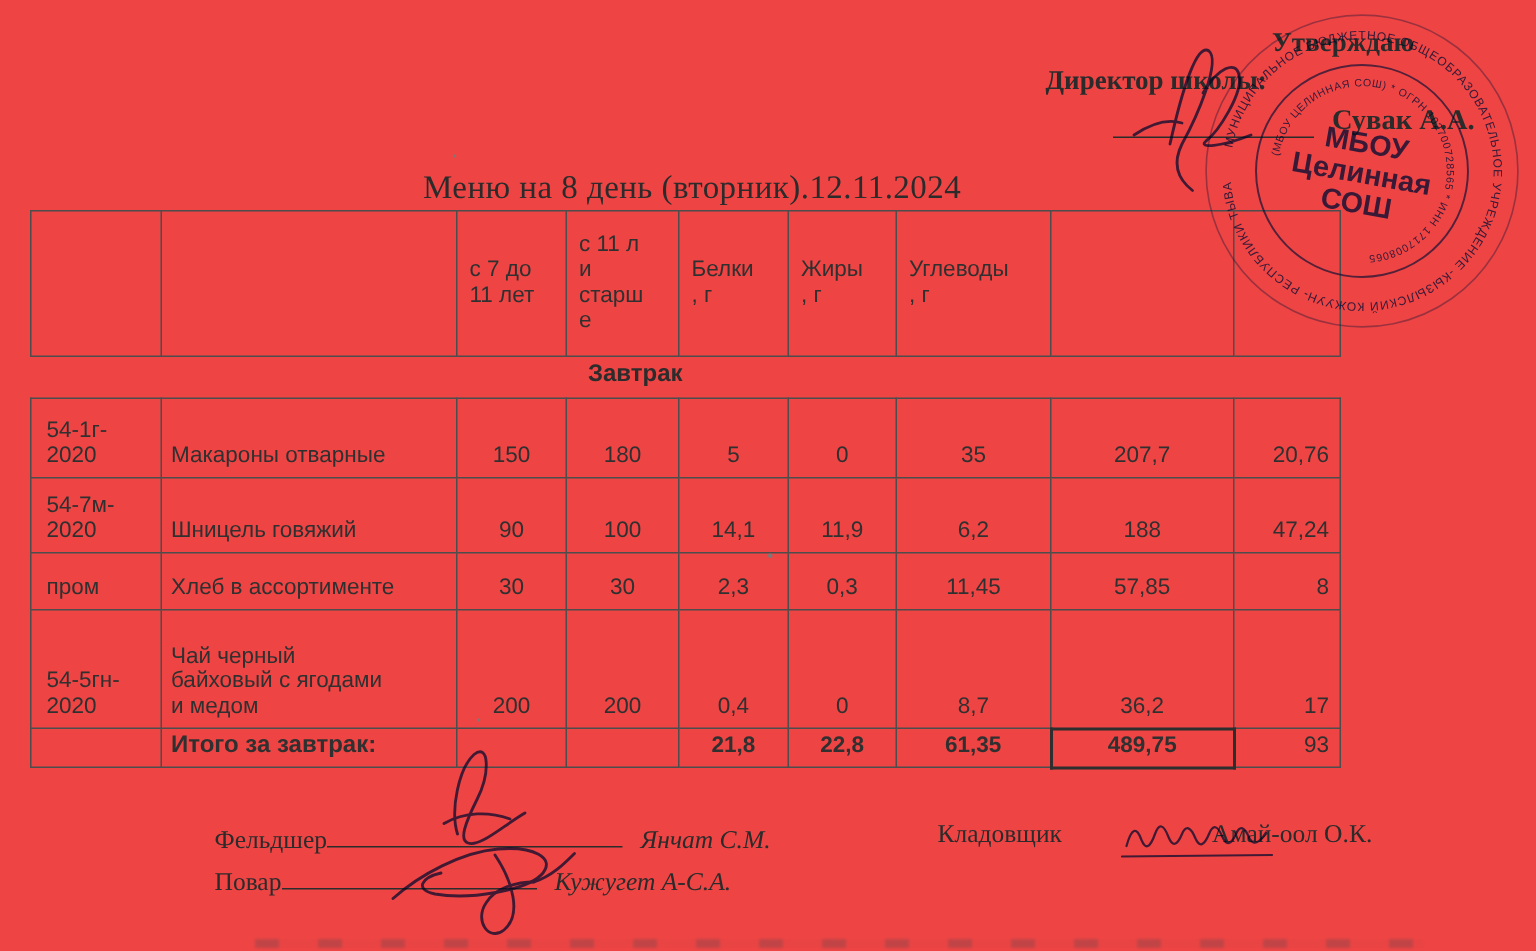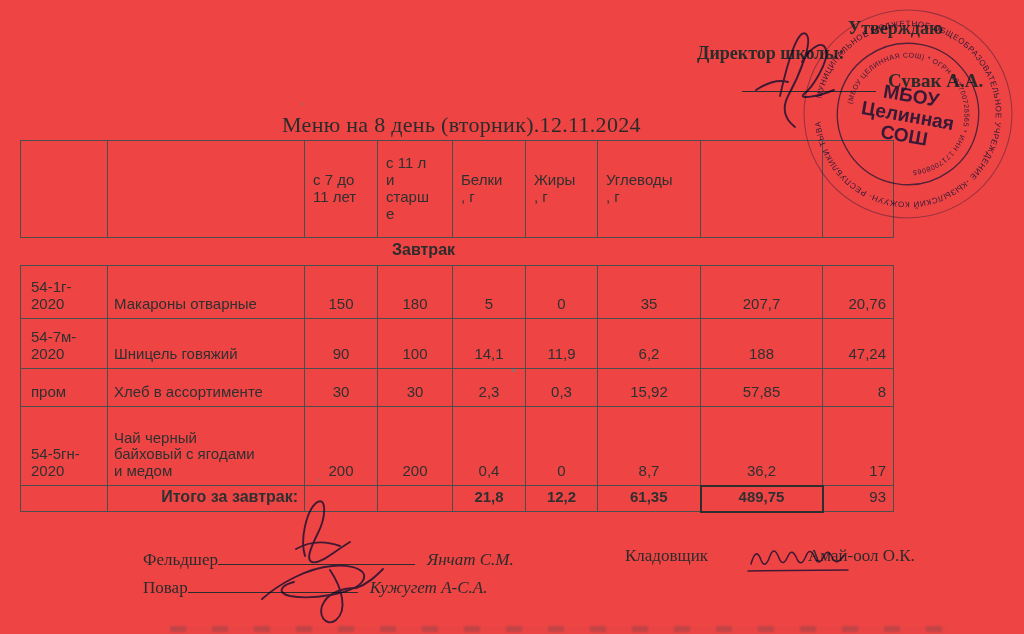--- a/index.html
+++ b/index.html
@@ -18,21 +18,21 @@
      padding:1px 6px 5px 6px;white-space:pre-line;vertical-align:bottom;overflow:hidden;}
   .hdr-table{position:absolute;left:20px;top:140px;width:873px;height:97px;}
   .hdr-table td{vertical-align:middle;text-align:left;padding:2px 4px 2px 8px;margin-top:28px;}
   .body-table{position:absolute;left:20px;top:265px;width:873px;}
   .section-title{position:absolute;left:20px;top:241px;width:873px;text-align:center;
      font-family:"Liberation Sans",sans-serif;font-weight:bold;font-size:16px;color:#2c2c2c;}
   .section-title span{position:relative;left:-33px;}
   td.code{padding-left:10px;}
   td.num{text-align:center;}
   td.rnum{text-align:right;padding-right:7px;}
-  td.total-label{font-weight:bold;text-align:right;font-size:16px;}
+  td.total-label{font-weight:bold;text-align:left;font-size:16px;}
   td.bold{font-weight:bold;}
   td.boxed{border:2.2px solid #2e2e2e;}
   
   .sig-row{position:absolute;font-size:17px;white-space:nowrap;}
   .u-line{display:inline-block;border-bottom:1.4px solid #2c2c2c;height:14px;vertical-align:baseline;}
   .ink-underline{display:inline-block;height:14px;vertical-align:baseline;}
   .sig-name{margin-left:12px;font-style:italic;}
   
   .stamp{position:absolute;left:797px;top:3px;width:222px;height:222px;mix-blend-mode:multiply;opacity:.93;}
   .ink{position:absolute;left:0;top:0;width:1024px;height:634px;pointer-events:none;mix-blend-mode:multiply;}
@@ -128,21 +128,21 @@
       <td class="num">188</td>
       <td class="rnum">47,24</td>
     </tr>
     <tr style="height:38px">
       <td class="code">пром</td>
       <td>Хлеб в ассортименте</td>
       <td class="num">30</td>
       <td class="num">30</td>
       <td class="num">2,3</td>
       <td class="num">0,3</td>
-      <td class="num">15,92</td>
+      <td class="num">11,45</td>
       <td class="num">57,85</td>
       <td class="rnum">8</td>
     </tr>
     <tr style="height:79px">
       <td class="code">54-5гн-
 2020</td>
       <td>Чай черный
 байховый с ягодами
 и медом</td>
       <td class="num">200</td>
@@ -152,21 +152,21 @@
       <td class="num">8,7</td>
       <td class="num">36,2</td>
       <td class="rnum">17</td>
     </tr>
     <tr style="height:26px">
       <td></td>
       <td class="total-label">Итого за завтрак:</td>
       <td></td>
       <td></td>
       <td class="num bold">21,8</td>
-      <td class="num bold">12,2</td>
+      <td class="num bold">22,8</td>
       <td class="num bold">61,35</td>
       <td class="num bold boxed">489,75</td>
       <td class="rnum">93</td>
     </tr>
   </tbody>
     </table>
 
   <div class="sig-row" style="left:143px;top:550px;">
     <span>Фельдшер</span><span class="u-line" style="width:197px;"></span><span class="sig-name">Янчат С.М.</span>
   </div>

